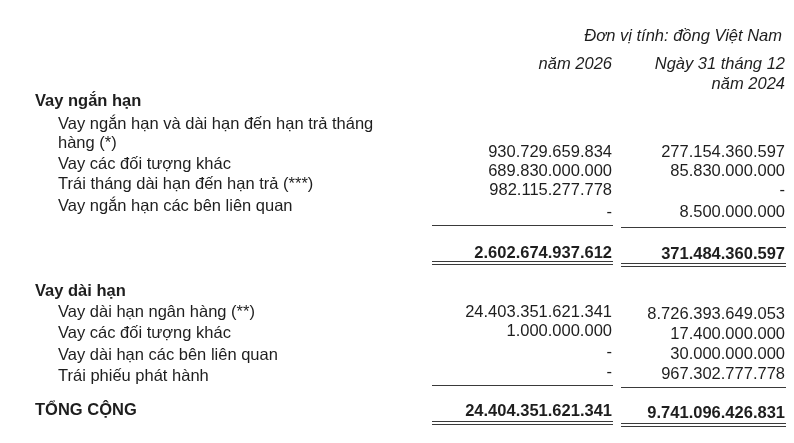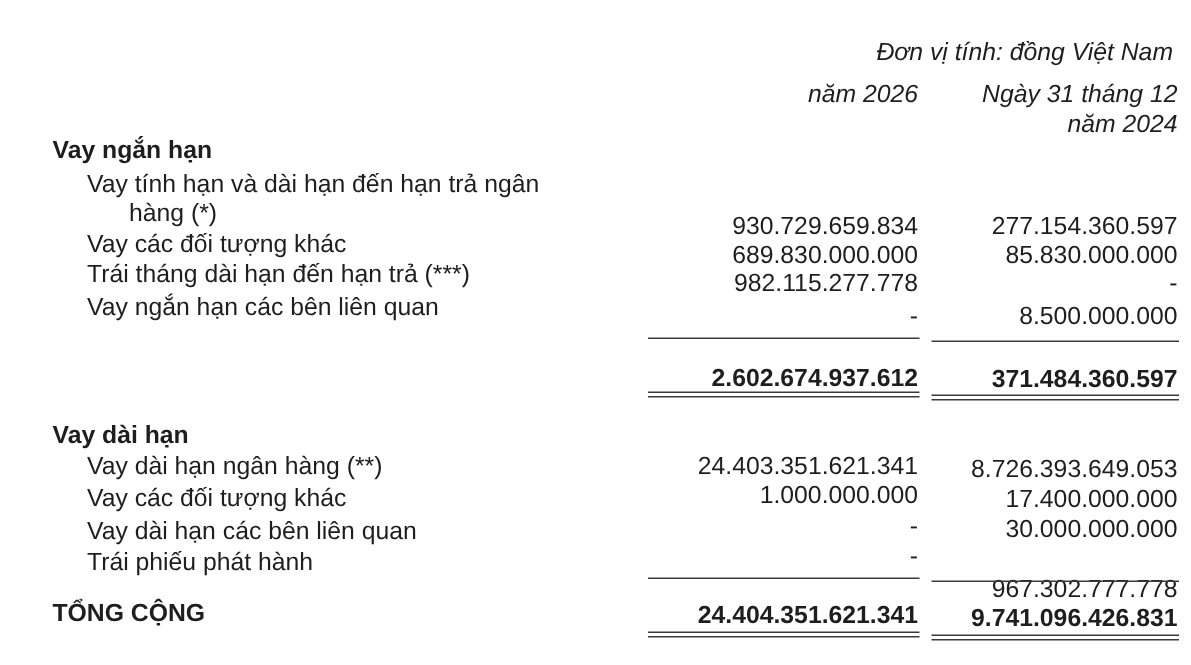--- a/index.html
+++ b/index.html
@@ -32,22 +32,22 @@
 <div class="abs colhead ch1">
   <div>năm 2026</div>
 </div>
 <div class="abs colhead ch2">
   <div>Ngày 31 tháng 12</div>
   <div>năm 2024</div>
 </div>
 
 <div class="abs heading" style="top:91px;">Vay ngắn hạn</div>
 
-<div class="abs item" style="top:114px;">Vay tính hạn và dài hạn đến hạn trả ngân</div>
-<div class="abs item" style="top:133px;margin-left:28px;">hàng (*)</div>
+<div class="abs item" style="top:114px;">Vay ngắn hạn và dài hạn đến hạn trả tháng</div>
+<div class="abs item" style="top:133px;">hàng (*)</div>
 <div class="abs num n1" style="top:142px;">930.729.659.834</div>
 <div class="abs num n2" style="top:142px;">277.154.360.597</div>
 
 <div class="abs item" style="top:154px;">Vay các đối tượng khác</div>
 <div class="abs num n1" style="top:161px;">689.830.000.000</div>
 <div class="abs num n2" style="top:161px;">85.830.000.000</div>
 
 <div class="abs item" style="top:174px;">Trái tháng dài hạn đến hạn trả (***)</div>
 <div class="abs num n1" style="top:180px;">982.115.277.778</div>
 <div class="abs num n2" style="top:180px;">-</div>
@@ -74,21 +74,21 @@
 <div class="abs item" style="top:323px;">Vay các đối tượng khác</div>
 <div class="abs num n1" style="top:321px;">1.000.000.000</div>
 <div class="abs num n2" style="top:324px;">17.400.000.000</div>
 
 <div class="abs item" style="top:345px;">Vay dài hạn các bên liên quan</div>
 <div class="abs num n1" style="top:342px;">-</div>
 <div class="abs num n2" style="top:344px;">30.000.000.000</div>
 
 <div class="abs item" style="top:366px;">Trái phiếu phát hành</div>
 <div class="abs num n1" style="top:362px;">-</div>
-<div class="abs num n2" style="top:364px;margin-top:20px;">967.302.777.778</div>
+<div class="abs num n2" style="top:364px;">967.302.777.778</div>
 
 <div class="line c1line" style="top:385px;"></div>
 <div class="line c2line" style="top:387px;"></div>
 
 <div class="abs heading" style="top:400px;">TỔNG CỘNG</div>
 <div class="abs num n1 bold" style="top:401px;">24.404.351.621.341</div>
 <div class="abs num n2 bold" style="top:403px;">9.741.096.426.831</div>
 
 <div class="dline c1line" style="top:421px;"></div>
 <div class="dline c2line" style="top:423px;"></div>

